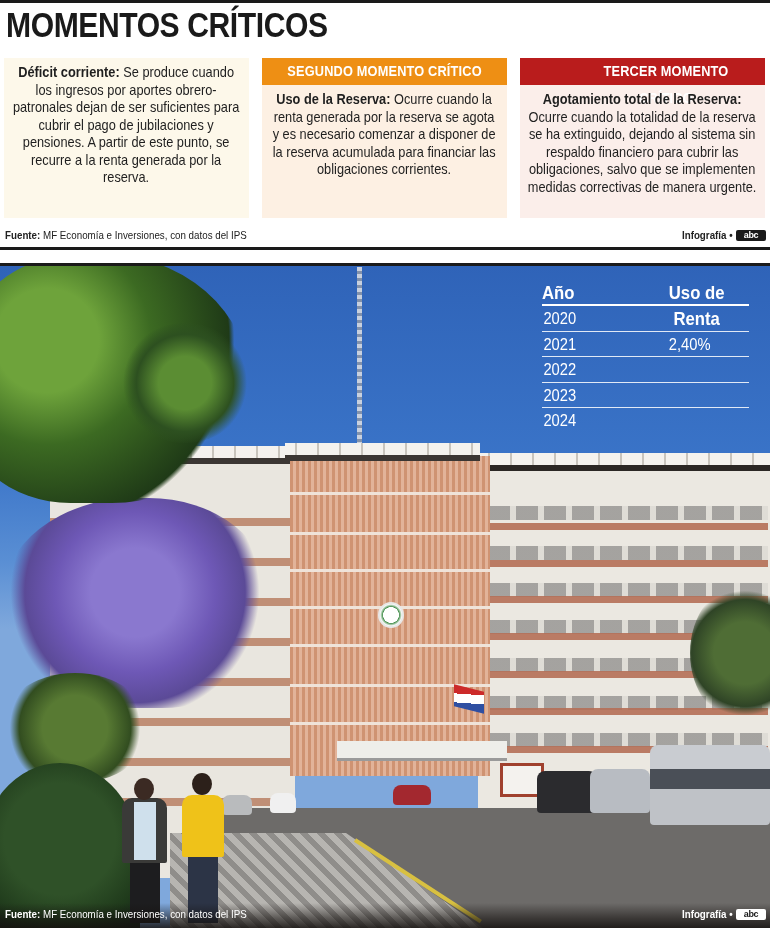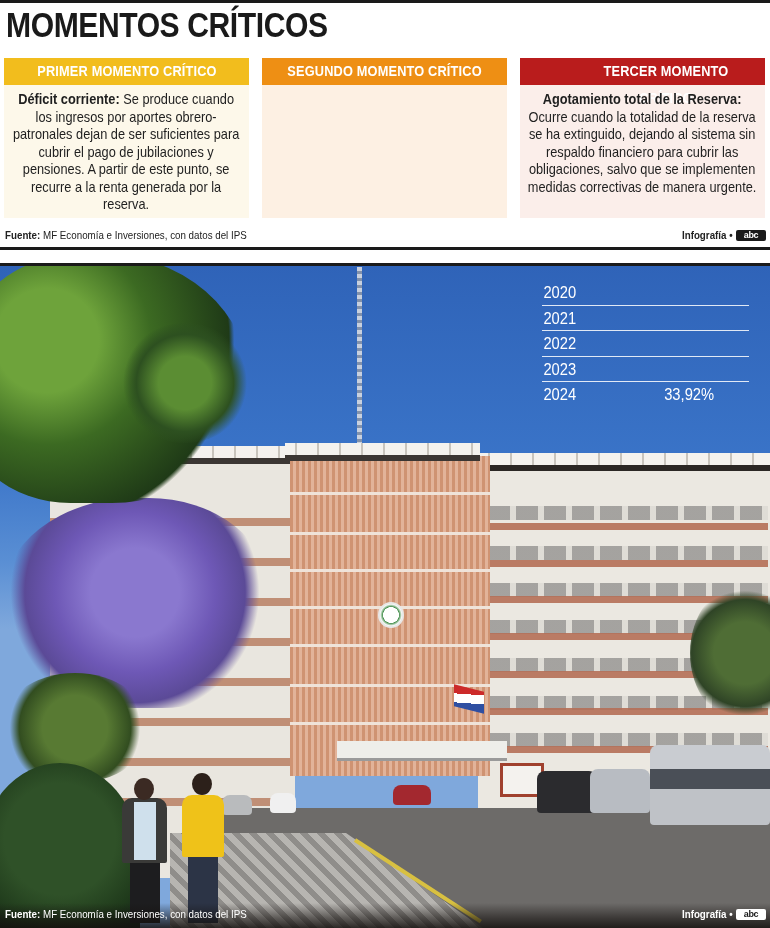--- a/index.html
+++ b/index.html
@@ -132,25 +132,25 @@
   .rent-table .tr .c1 span, .rent-table .tr .c2 span { display: inline-block; transform: scaleX(0.92); }
 </style>
 </head>
 <body>
 
 <div class="top-rule"></div>
 <h1 class="page-title">MOMENTOS CRÍTICOS</h1>
 
 <div class="cards">
   <div class="card card-1">
-    <div class="card-head"><span>PRIMER MOMENTO CRÍTICO</span></div>
     <div class="card-body"><span class="inner"><b>Déficit corriente:</b><span> Se produce cuando los ingresos por aportes obrero-patronales dejan de ser suficientes para cubrir el pago de jubilaciones y pensiones. A partir de este punto, se recurre a la renta generada por la reserva.</span></span></div>
   </div>
   <div class="card card-2">
     <div class="card-head"><span>SEGUNDO MOMENTO CRÍTICO</span></div>
+    <div class="card-body"><span class="inner"><b>Uso de la Reserva:</b><span> Ocurre cuando la renta generada por la reserva se agota y es necesario comenzar a disponer de la reserva acumulada para financiar las obligaciones corrientes.</span></span></div>
   </div>
   <div class="card card-3">
     <div class="card-head"><span>TERCER MOMENTO CRÍTICO</span></div>
     <div class="card-body"><span class="inner"><b>Agotamiento total de la Reserva:</b><span> Ocurre cuando la totalidad de la reserva se ha extinguido, dejando al sistema sin respaldo financiero para cubrir las obligaciones, salvo que se implementen medidas correctivas de manera urgente.</span></span></div>
   </div>
 </div>
 
 <div class="source-1"><span class="in"><b>Fuente:</b><span> MF Economía e Inversiones, con datos del IPS</span></span></div>
 <div class="credit">
     <span class="in">Infografía •</span>
@@ -232,35 +232,39 @@
   <div class="person2">
     <div class="torso"></div>
       <div class="legs"></div>
       <div class="head"></div>
   </div>
 
   <div class="bottom-band"></div>
 </div>
 
 <div class="rent-table">
+  <div class="thead">
+    <span class="c1">Año</span>
+    <span class="c2">Uso de Renta</span>
+  </div>
   <div class="tr">
       <div class="c1"><span>2020</span></div>
     </div>
   <div class="tr">
       <div class="c1"><span>2021</span></div>
+      <div class="c2"><span>2,40%</span></div>
     </div>
   <div class="tr">
       <div class="c1"><span>2022</span></div>
     </div>
   <div class="tr">
       <div class="c1"><span>2023</span></div>
     </div>
   <div class="tr">
       <div class="c1"><span>2024</span></div>
-      <div class="c2"><span>33,92%</span></div>
     </div>
 </div>
 
 <div class="source-2"><span class="in"><b>Fuente:</b><span> MF Economía e Inversiones, con datos del IPS</span></span></div>
 <div class="credit-2">
     <span class="in">Infografía •</span>
     <span class="abc-logo">abc</span>
   </div>
 
 </body></html>

